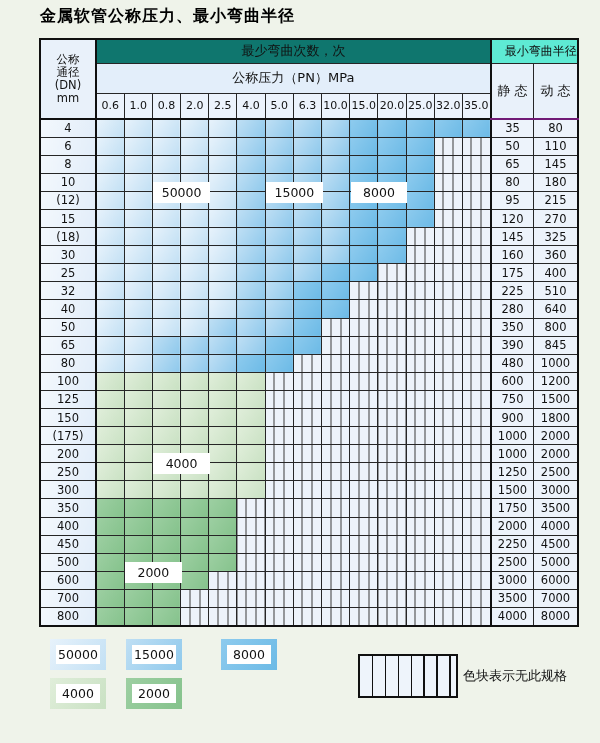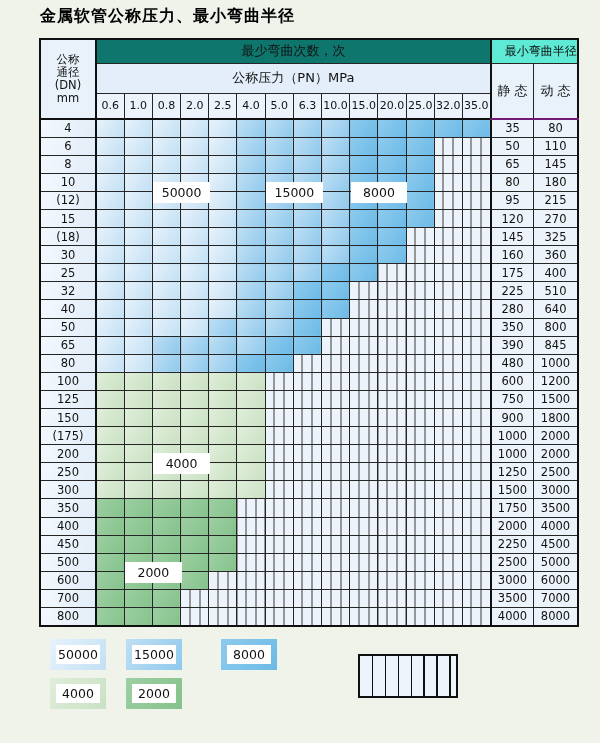--- a/index.html
+++ b/index.html
@@ -660,15 +660,16 @@
           <div class="swatch-inner">8000</div>
         </div>
         <div class="swatch z-g1" style="left: 11px; top: 41px;">
           <div class="swatch-inner">4000</div>
         </div>
         <div class="swatch z-g2" style="left: 87px; top: 41px;">
           <div class="swatch-inner">2000</div>
         </div>
       </div>
     <div class="hatch-box"></div>
+    <div class="legend-text" style="left:424px;top:17px;height:44px;line-height:44px;">色块表示无此规格</div>
   </div>
 
 </div>
 
 </body></html>

